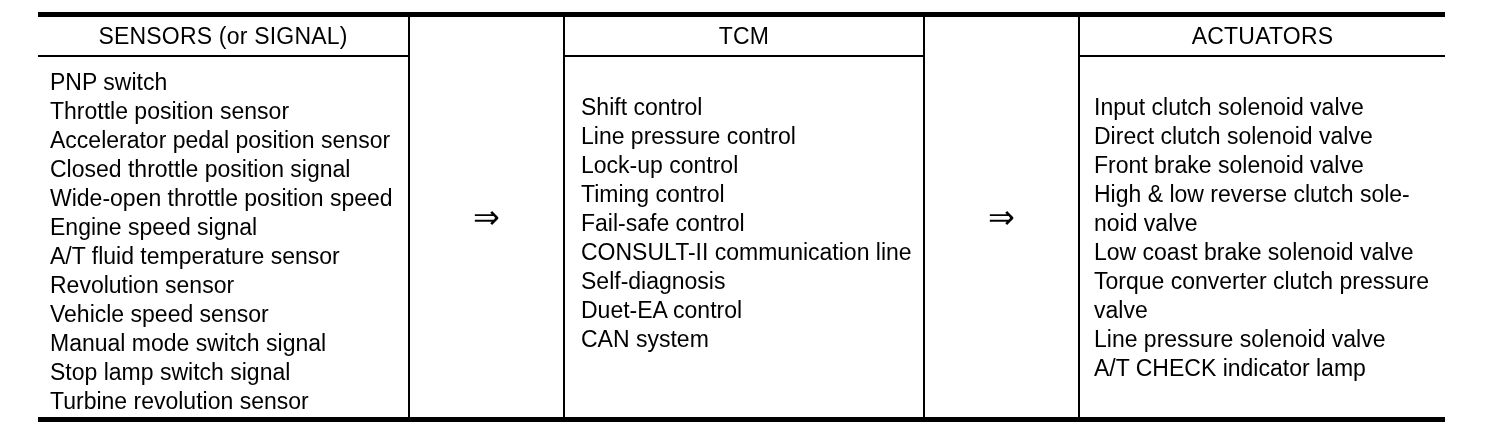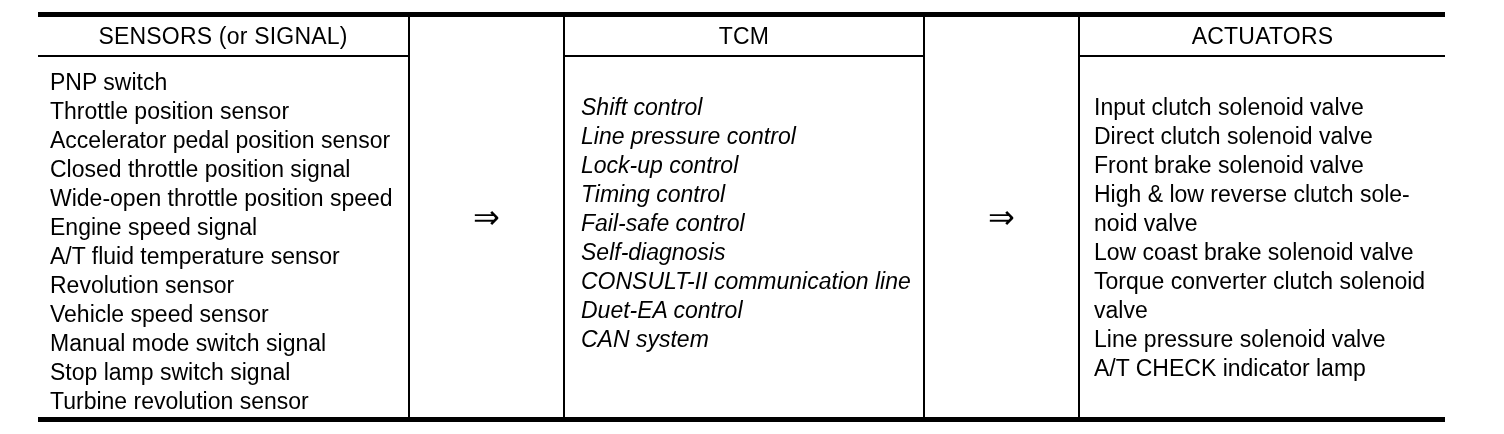--- a/index.html
+++ b/index.html
@@ -48,21 +48,21 @@
     justify-content: center;
     font-size: 23px;
     letter-spacing: 0.2px;
   }
   .col-body {
     flex: 1 1 auto;
     font-size: 23px;
     line-height: 29px;
   }
   .col-sensors .col-body   { padding: 11px 4px 0 12px; }
-  .col-tcm .col-body       { padding: 36px 4px 0 16px; font-style: italic; }
+  .col-tcm .col-body       { padding: 36px 4px 0 16px; }
   .col-actuators .col-body { padding: 36px 2px 0 14px; }
   .item {
     white-space: pre-line;
   }
   .gap {
     display: flex;
     align-items: center;
     justify-content: center;
   }
   .arrow {
@@ -101,41 +101,41 @@
     </div>
 
     <div class="col col-tcm">
       <div class="col-header">TCM</div>
       <div class="col-body">
         <div class="item">Shift control</div>
         <div class="item">Line pressure control</div>
         <div class="item">Lock-up control</div>
         <div class="item">Timing control</div>
         <div class="item">Fail-safe control</div>
+        <div class="item">CONSULT-II communication line</div>
         <div class="item">Self-diagnosis</div>
-        <div class="item">CONSULT-II communication line</div>
         <div class="item">Duet-EA control</div>
         <div class="item">CAN system</div>
       </div>
     </div>
 
     <div class="col gap gap-2">
       <span class="arrow">⇒</span>
     </div>
 
     <div class="col col-actuators">
       <div class="col-header">ACTUATORS</div>
       <div class="col-body">
         <div class="item">Input clutch solenoid valve</div>
         <div class="item">Direct clutch solenoid valve</div>
         <div class="item">Front brake solenoid valve</div>
         <div class="item">High &amp; low reverse clutch sole-
 noid valve</div>
         <div class="item">Low coast brake solenoid valve</div>
-        <div class="item">Torque converter clutch solenoid
+        <div class="item">Torque converter clutch pressure
 valve</div>
         <div class="item">Line pressure solenoid valve</div>
         <div class="item">A/T CHECK indicator lamp</div>
       </div>
     </div>
 
   </div>
 </div>
 
 </body></html>

